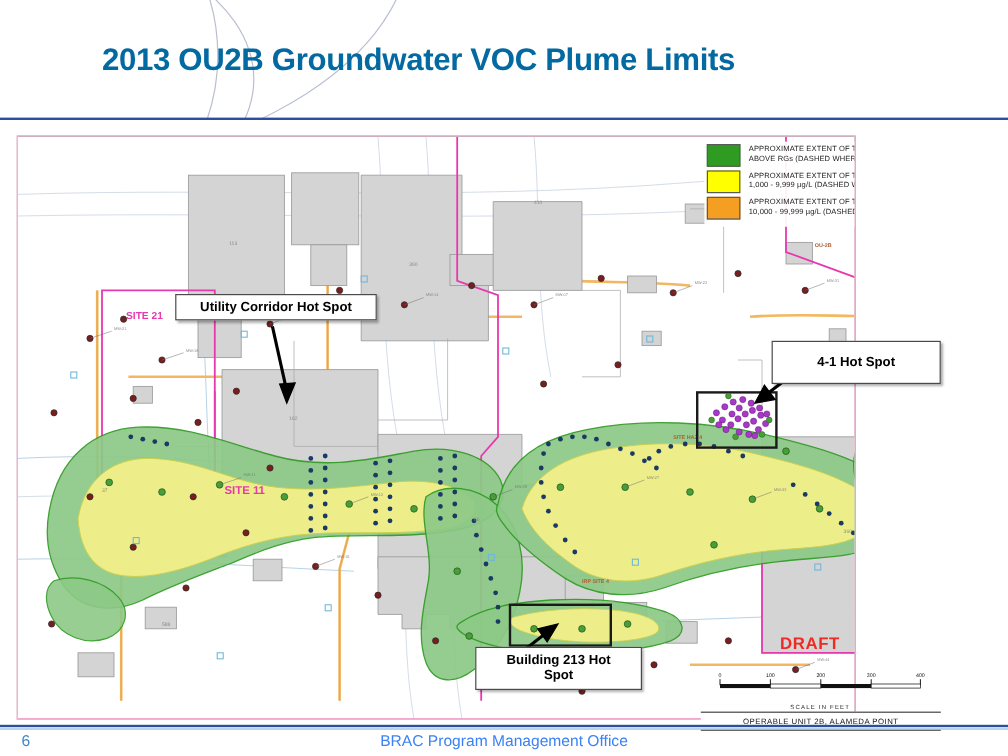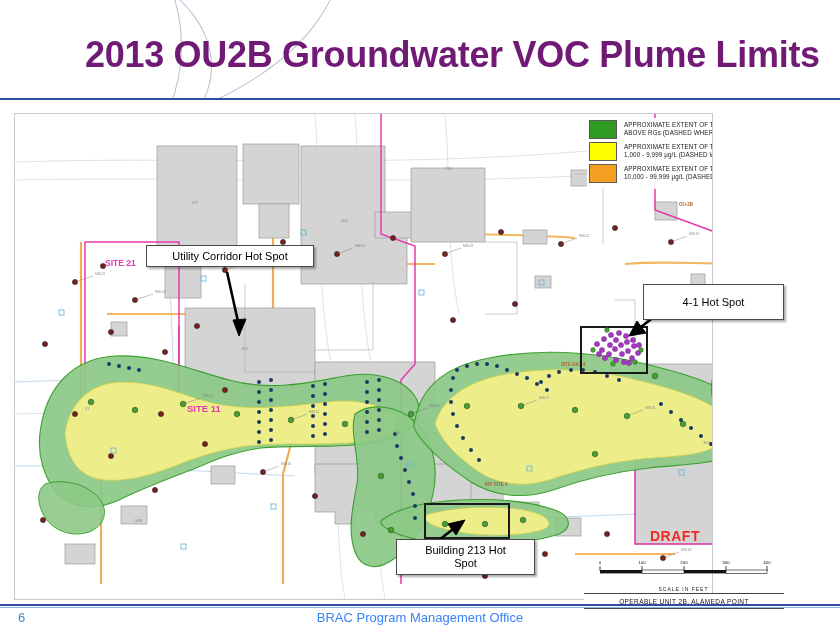--- a/index.html
+++ b/index.html
@@ -7,21 +7,21 @@
        font-family:"Liberation Sans",sans-serif;}
 
   
   #header{position:absolute;left:0;top:0;width:840px;height:100px;overflow:hidden;}
   .arc{position:absolute;border:1px solid #b9bed2;border-radius:50%;background:transparent;}
   #arc1{left:-150px;top:-120px;width:330px;height:330px;}
   #arc2{left:-210px;top:-60px;width:420px;height:250px;}
   #arc3{left:-420px;top:-250px;width:760px;height:400px;}
 
   #title{position:absolute;left:85px;top:34px;width:660px;
-         font-size:36px;font-weight:bold;color:#701a75;letter-spacing:-0.3px;
+         font-size:26px;font-weight:bold;color:#0369a1;letter-spacing:-0.3px;
          font-family:"Liberation Sans",sans-serif;white-space:nowrap;}
 
   #logo{position:absolute;left:762px;top:10px;width:70px;height:82px;}
   #logoSquare{position:absolute;left:0;top:0;width:70px;height:63px;
               background:#1e3a6e;border:2px solid #3b63a8;box-sizing:border-box;}
   #logoText{position:absolute;left:0;top:63px;width:70px;text-align:center;
             font-size:13px;font-weight:bold;color:#1f3f8f;letter-spacing:-0.5px;
             font-family:"Liberation Sans",sans-serif;}
 
   .hband{position:absolute;left:0;width:840px;}
@@ -36,21 +36,21 @@
   #legend{position:absolute;left:586px;top:117px;width:248px;
           background:rgba(255,255,255,0.92);padding:2px 2px 3px 2px;box-sizing:border-box;}
   .legrow{display:flex;align-items:flex-start;margin-bottom:3px;}
   .swatch{width:28px;height:19px;flex:0 0 28px;border:1px solid #5a5a5a;box-sizing:border-box;margin-right:7px;}
   .legtext{font-size:6.3px;line-height:8.3px;color:#1a1a1a;letter-spacing:0.1px;
            font-family:"Liberation Sans",sans-serif;padding-top:1px;}
 
   
   .callout{position:absolute;background:#ffffff;border:1px solid #4a4a4a;
            box-shadow:2px 2px 2px rgba(0,0,0,0.32);
-           font-size:11px;font-weight:normal;color:#000;text-align:center;
+           font-size:11px;font-weight:bold;color:#000;text-align:center;
            font-family:"Liberation Sans",sans-serif;box-sizing:border-box;
            display:flex;align-items:center;justify-content:center;line-height:13px;}
   #callUtility{left:146px;top:245px;width:168px;height:22px;}
   #call41{left:643px;top:284px;width:141px;height:36px;}
   #callBldg{left:396px;top:539px;width:139px;height:36px;}
 
   
   #draft{position:absolute;left:650px;top:528px;font-size:14px;font-weight:bold;
          color:#ee2a24;font-family:"Liberation Sans",sans-serif;letter-spacing:0.5px;}
   #scaleblock{position:absolute;left:596px;top:558px;width:175px;}

